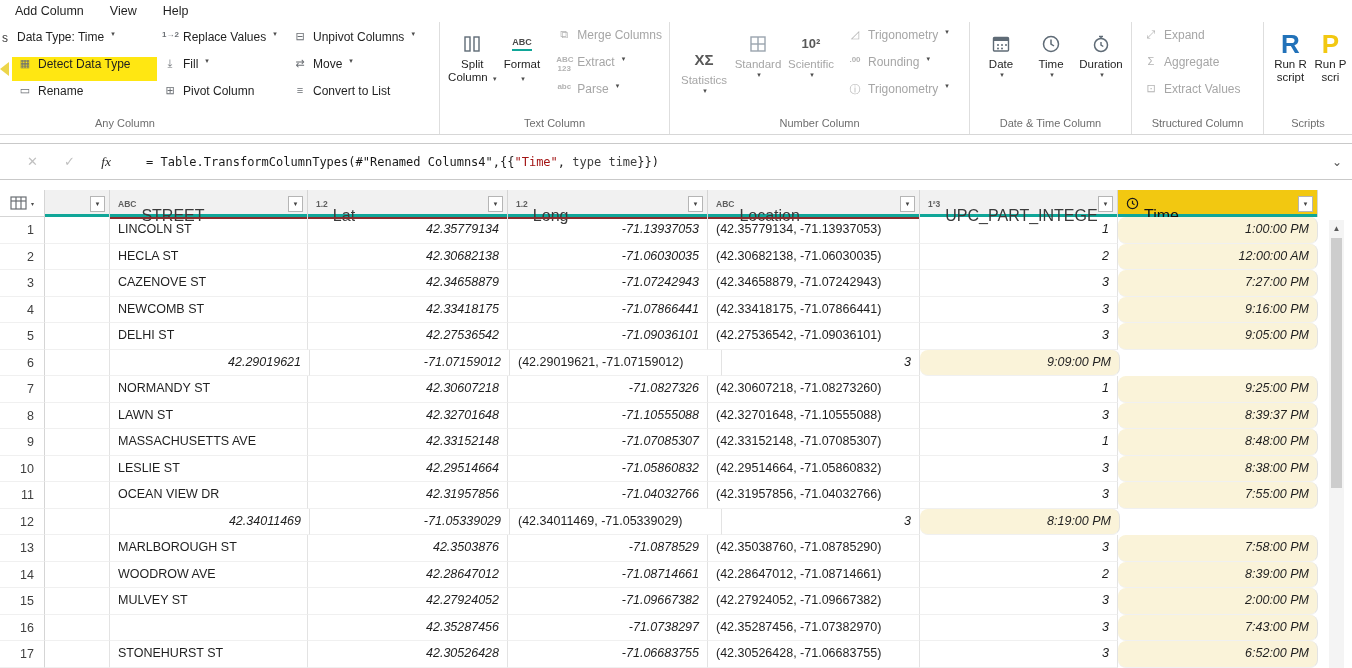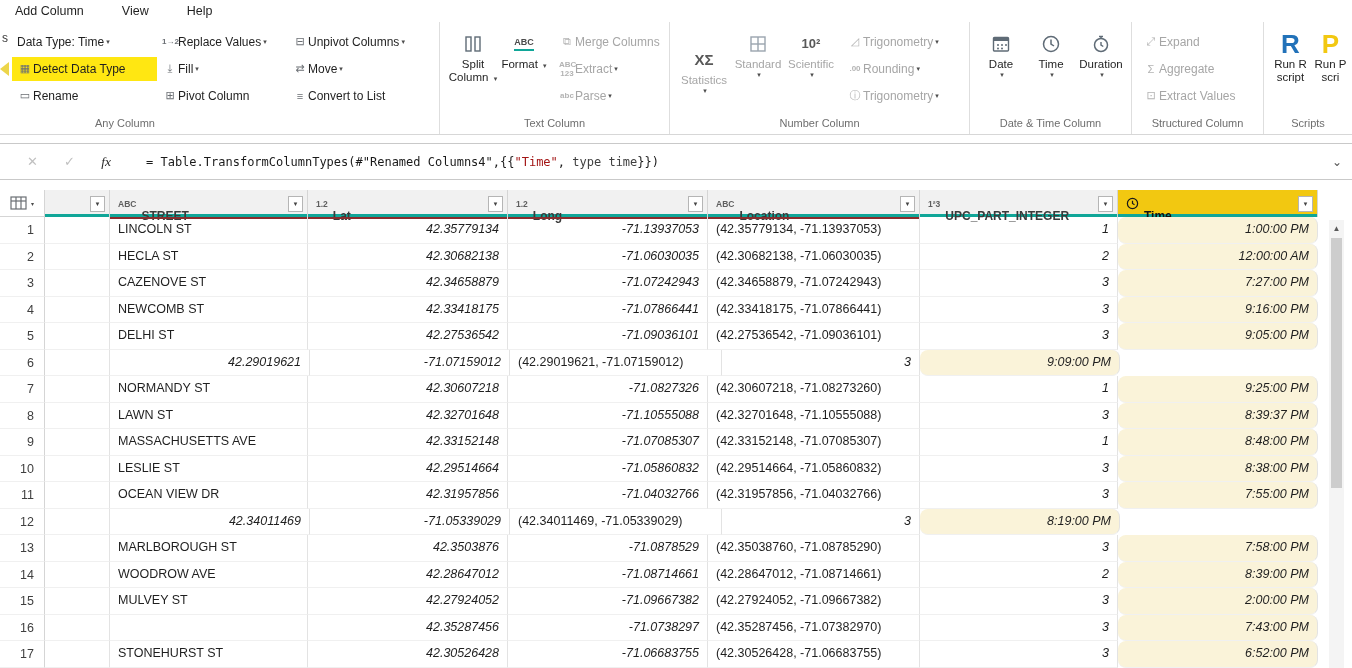--- a/index.html
+++ b/index.html
@@ -2,21 +2,21 @@
 <html><head>
 <meta charset="utf-8">
 <style>
   * { box-sizing: border-box; margin: 0; padding: 0; }
   html,body { width:1352px; height:668px; overflow:hidden; background:#fff;
     font-family:"Liberation Sans", sans-serif; color:#1f1f1f; }
   .screen { position:relative; width:1352px; height:668px; }
 
   
   .menu-bar { position:absolute; top:0; left:0; right:0; height:22px;
-    display:flex; align-items:center; padding-left:15px; gap:38px;
+    display:flex; align-items:center; padding-left:15px; gap:26px;
     font-size:12.5px; background:#fff; }
   .menu-bar span { cursor:default; }
 
   
   .ribbon { position:absolute; top:22px; left:0; right:0; height:113px;
     display:flex; background:#fff; border-bottom:1px solid #d7d7d7; }
   .group { display:flex; flex-direction:column; border-right:1px solid #dedede; position:relative;}
   .group:last-child { border-right:none; }
   .gbody { flex:1; }
   .glabel { height:17px; font-size:11px; color:#6e6e6e; text-align:center; }
@@ -26,21 +26,21 @@
   .g-text { width:230px; }
   .g-number { width:300px; }
   .g-datetime { width:162px; }
   .g-structured { width:132px; }
   .g-scripts { flex:1; overflow:hidden; }
 
   .anygrid { display:grid; grid-template-columns:145px 130px 155px;
     grid-template-rows:repeat(3,27px); grid-auto-flow:column;
     padding:6px 0 0 12px; align-items:center; }
 
-  button.sbtn { display:flex; align-items:center; background:transparent;
+  button.sbtn { display:flex; align-items:flex-start; gap:5px; background:transparent;
     border:none; font-family:inherit; font-size:12px; color:#1f1f1f; height:24px;
     padding:0 5px; text-align:left; white-space:nowrap; cursor:default; }
   button.sbtn .icn { width:16px; font-size:11px; color:#6b6f74; text-align:center; flex:none;}
   button.sbtn .icn.tiny { font-size:8px; font-weight:bold; }
   button.sbtn.hl { background:#ffe712; }
   .caret { font-size:7px; color:#4d4d4d; margin-left:2px; }
   .dis, .dis .lbl, .dis .blabel { color:#a6a6a6 !important; }
   .dis .icn, .dis .bicon { color:#b3b3b3 !important; }
 
   .rowbody { display:flex; padding:6px 2px 0 6px; }
@@ -81,21 +81,21 @@
   
   .grid { position:absolute; top:190px; left:0; right:0; bottom:0; background:#fff; }
   .ghead { display:flex; height:27px; }
   .corner { width:45px; flex:none; background:#fff; border-right:1px solid #d5d5d5;
     border-bottom:1px solid #d5d5d5; display:flex; align-items:center; justify-content:center; gap:2px;}
   .corner .caret { font-size:6px; }
   .hcell { flex:none; height:27px; background:#f1f1f1; display:flex; align-items:center;
     padding:0 4px 0 8px; border-right:1px solid #d5d5d5;
     box-shadow: inset 0 -3px 0 #10a698; }
   .hcell .ticon { font-size:8.5px; font-weight:bold; color:#5f5f5f; margin-right:5px; flex:none; }
-  .hcell .hlabel { font-weight:bold; font-size:12px; color:#3a3a3a; white-space:nowrap; overflow:hidden;margin-top:24px;}
+  .hcell .hlabel { font-weight:normal; font-size:16px; color:#3a3a3a; white-space:nowrap; overflow:hidden;margin-top:24px;}
   .filter { margin-left:auto; width:15px; height:16px; border:1px solid #b5b5b5; background:#fff;
     display:flex; align-items:center; justify-content:center; font-size:6px; color:#444; flex:none;}
   .hcell.sel { background:#f2c811; }
   .hcell.sel .hlabel { color:#111; }
   .clock-svg { margin-right:5px; flex:none; }
 
   .c-blank { width:65px; } .c-street { width:198px; } .c-lat { width:200px; }
   .c-long { width:200px; } .c-loc { width:212px; } .c-upc { width:198px; } .c-time { width:200px; }
 
   .trow { display:flex; height:26.5px; }

